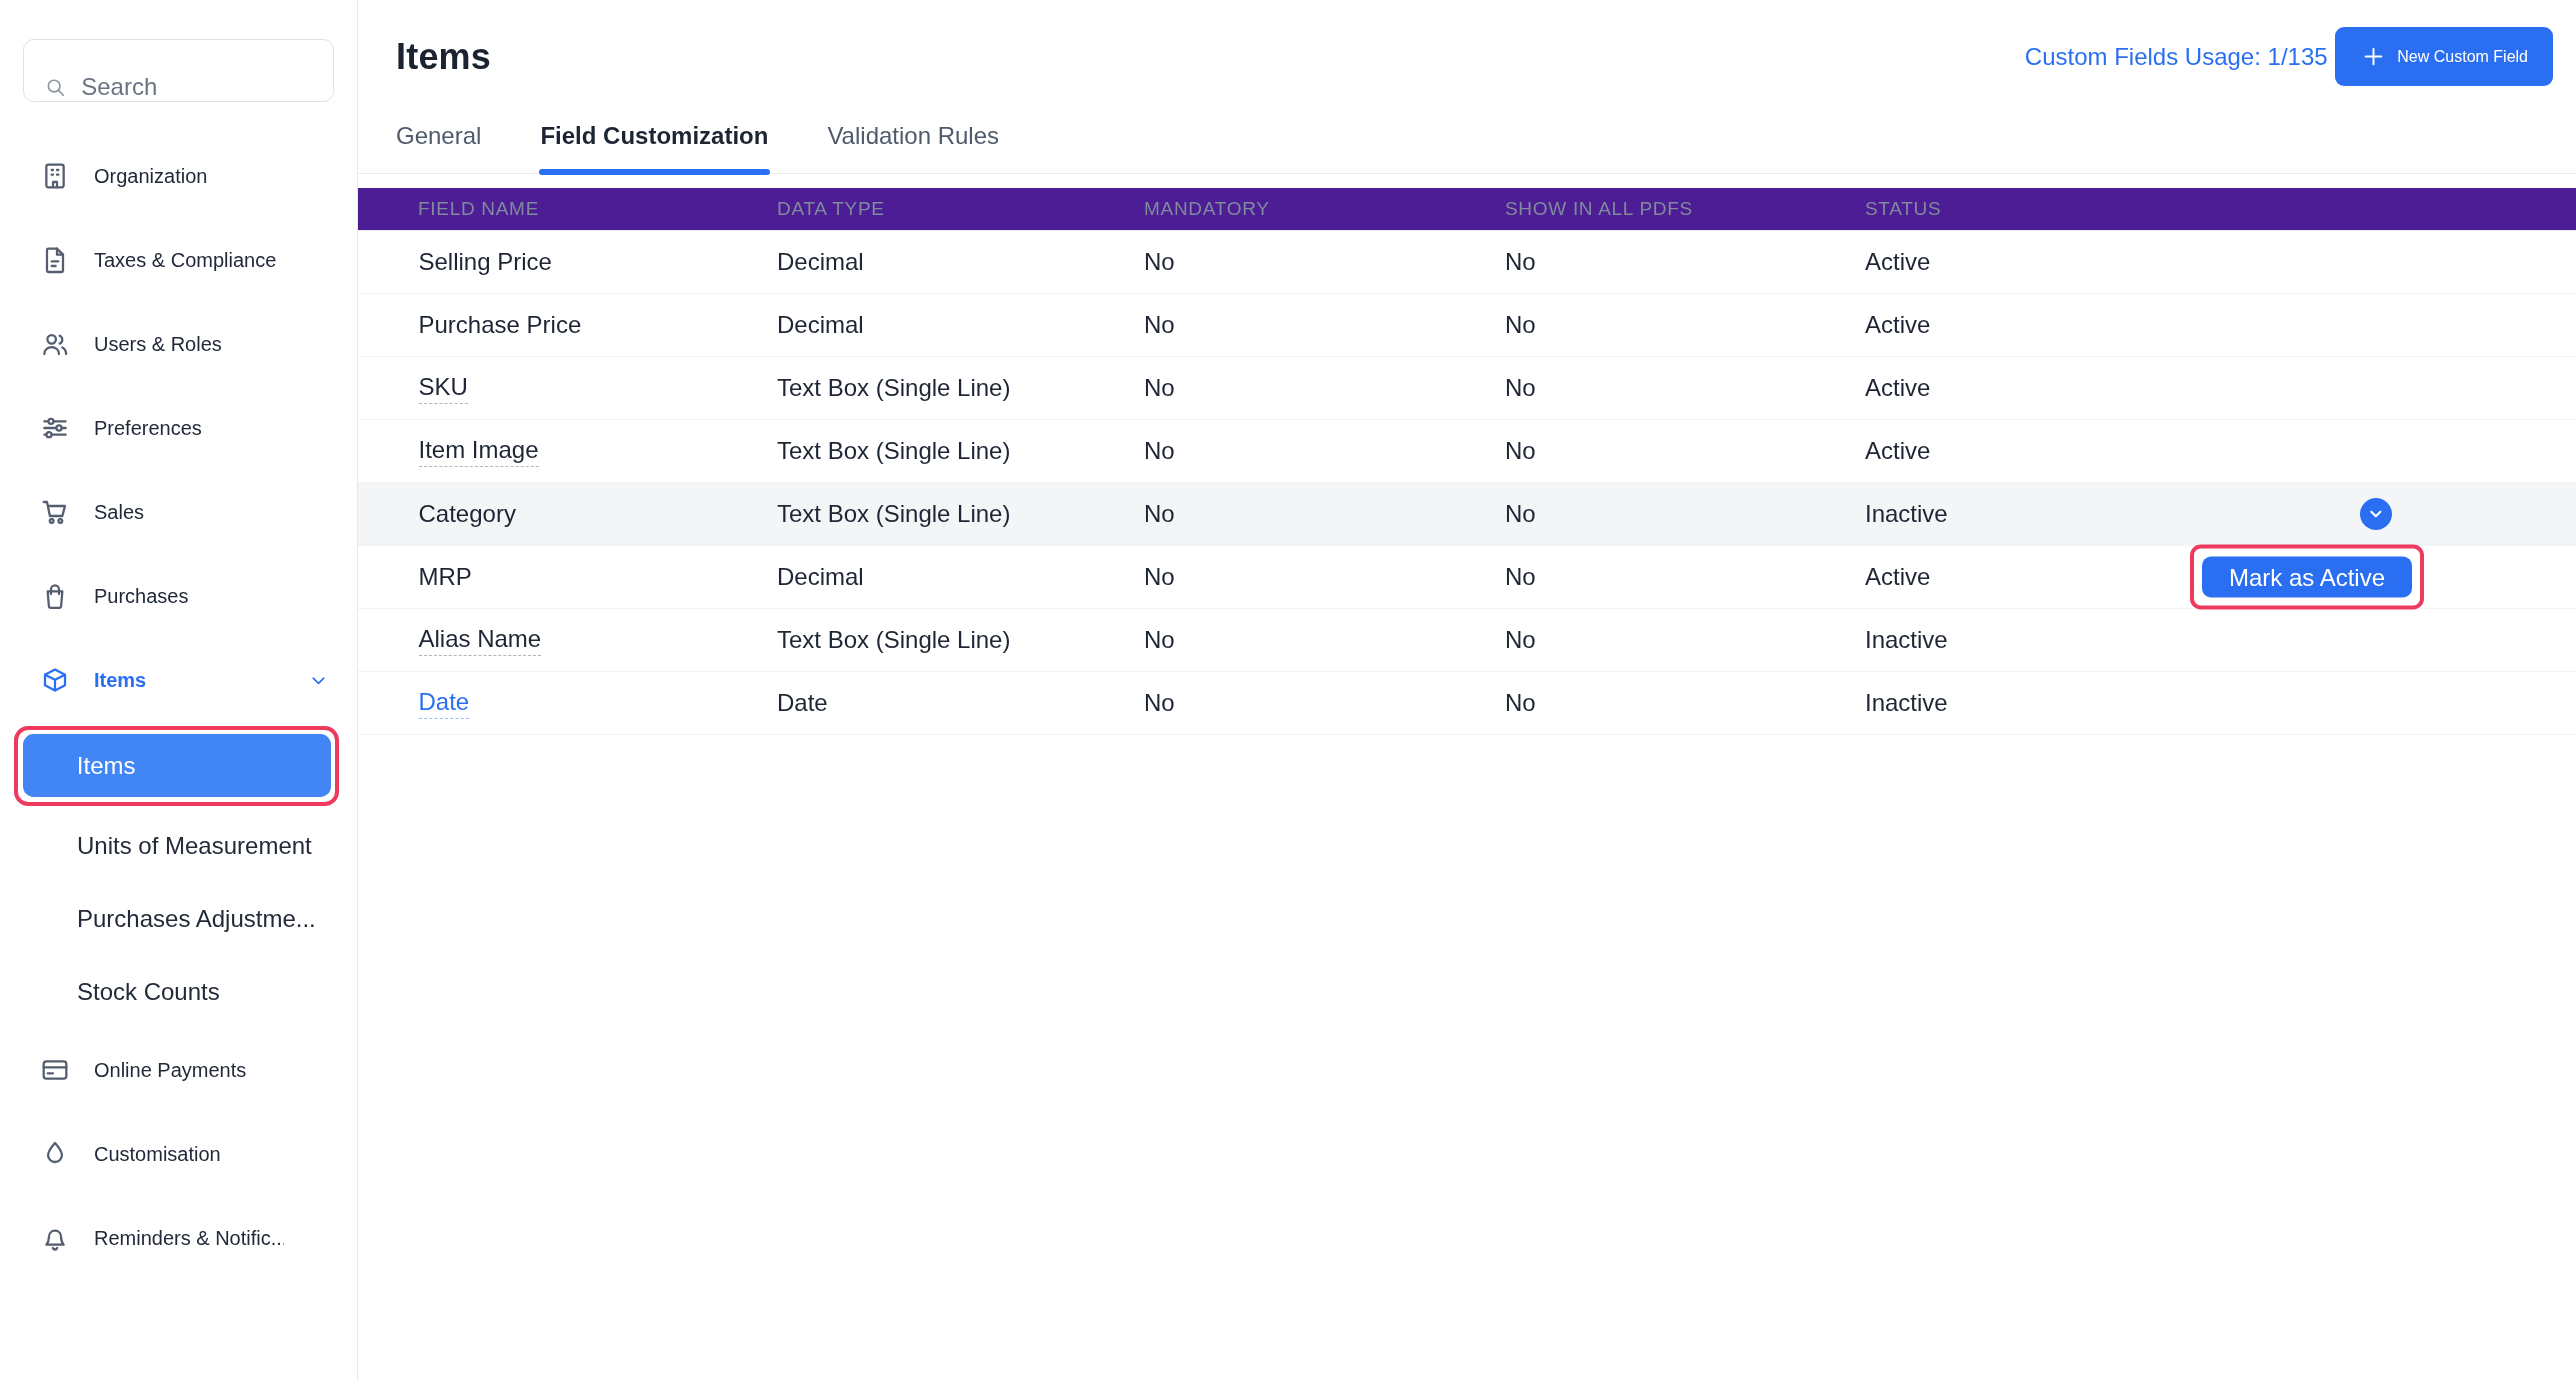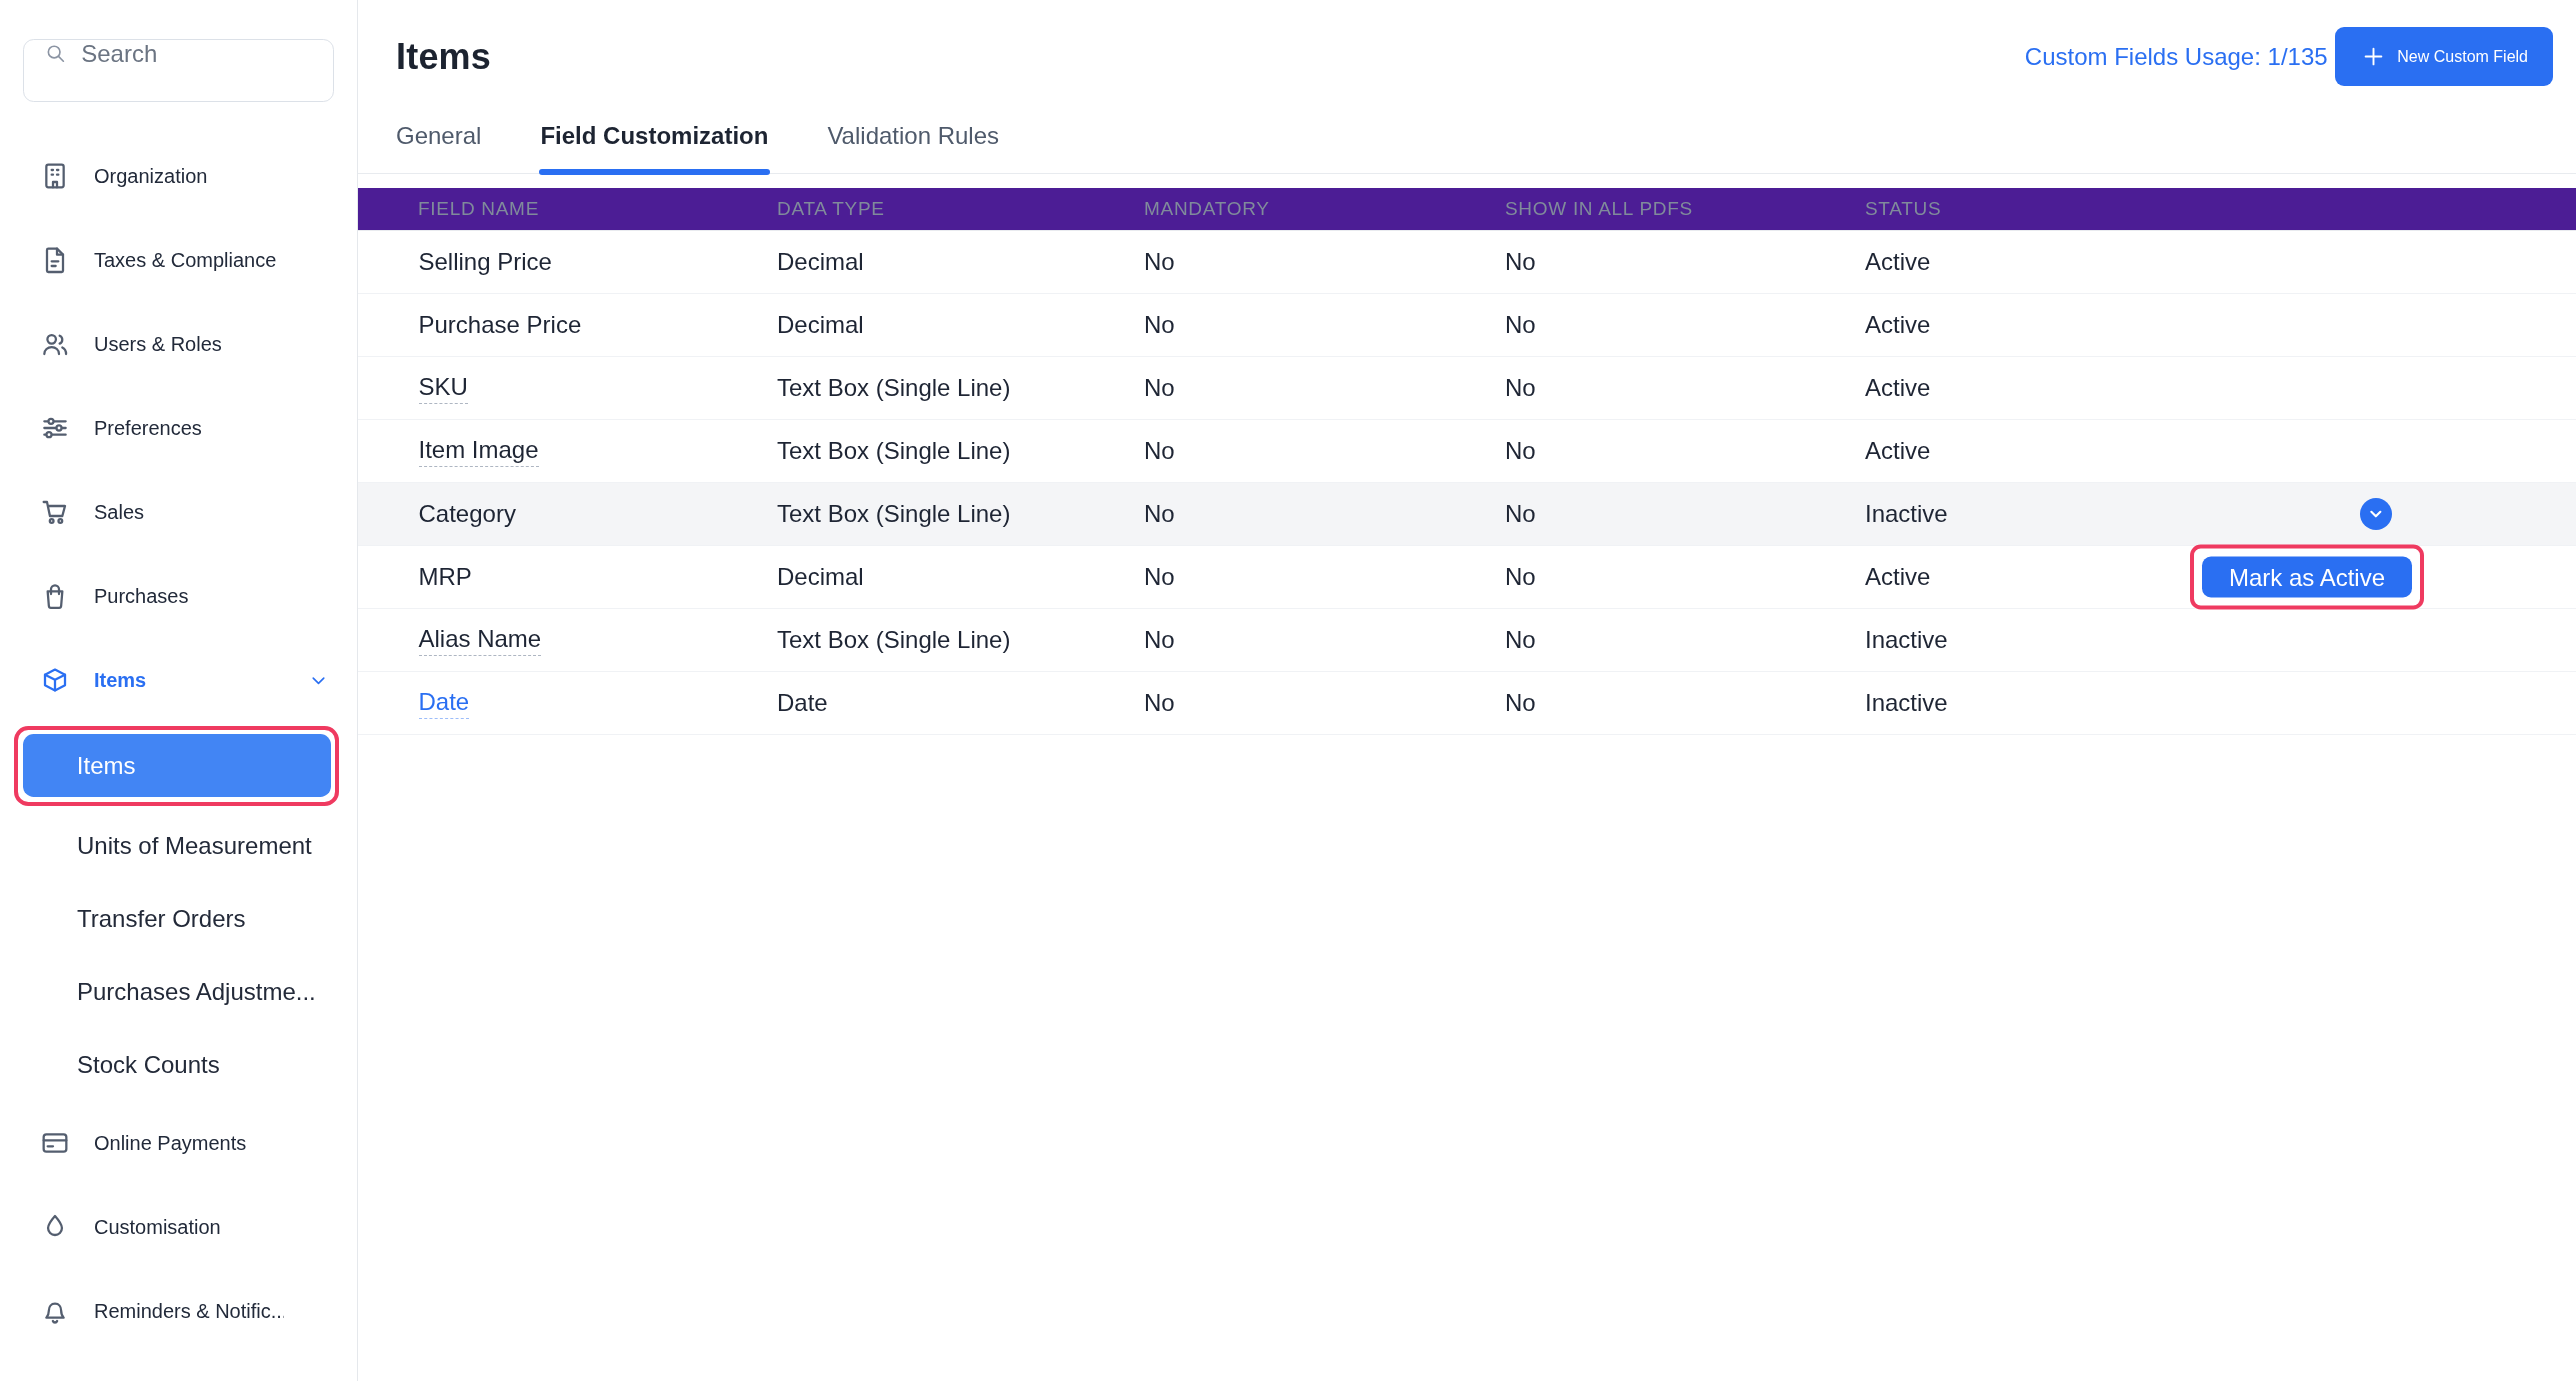--- a/index.html
+++ b/index.html
@@ -21,21 +21,21 @@
   .sidebar {
     width:358px; min-width:358px; height:100%;
     border-right:1.8px solid #e5e8ec;
     padding-top:39px;
     overflow:hidden;
     background:#fff;
   }
   .search-box {
     margin:0 23px; height:63px;
     border:1.8px solid #dce1e8; border-radius:10.7px;
-    display:flex; align-items:flex-start; gap:14.3px;
+    display:flex; align-items:flex-end; gap:14.3px;
     padding:0 19.7px; color:#7d8695; background:#fff;
   }
   .search-box .sb-icon { width:27px; height:27px; display:flex; color:#8b94a3; }
   .search-box .sb-icon svg { width:100%; height:100%; }
   .search-box input {
     border:none; outline:none; font-size:24px; color:#333;
     width:100%; font-family:inherit; background:transparent;
   }
   .search-box input::placeholder { color:#6b7482; }
 
@@ -231,23 +231,20 @@
     <div>
         <div class="selected-frame">
     <div class="sub-pill">
       <span class="sub-pill-label">Items</span>
     </div>
   </div>
         <div class="sub-item">
     <span class="sub-label">Units of Measurement</span>
   </div>
         <div class="sub-item">
-    <span class="sub-label">Transfer Orders</span>
-  </div>
-        <div class="sub-item">
     <span class="sub-label">Purchases Adjustme...</span>
   </div>
         <div class="sub-item">
     <span class="sub-label">Stock Counts</span>
   </div>
       </div>
 
     <div>
         <div class="nav-item">
     <span class="nav-icon">

